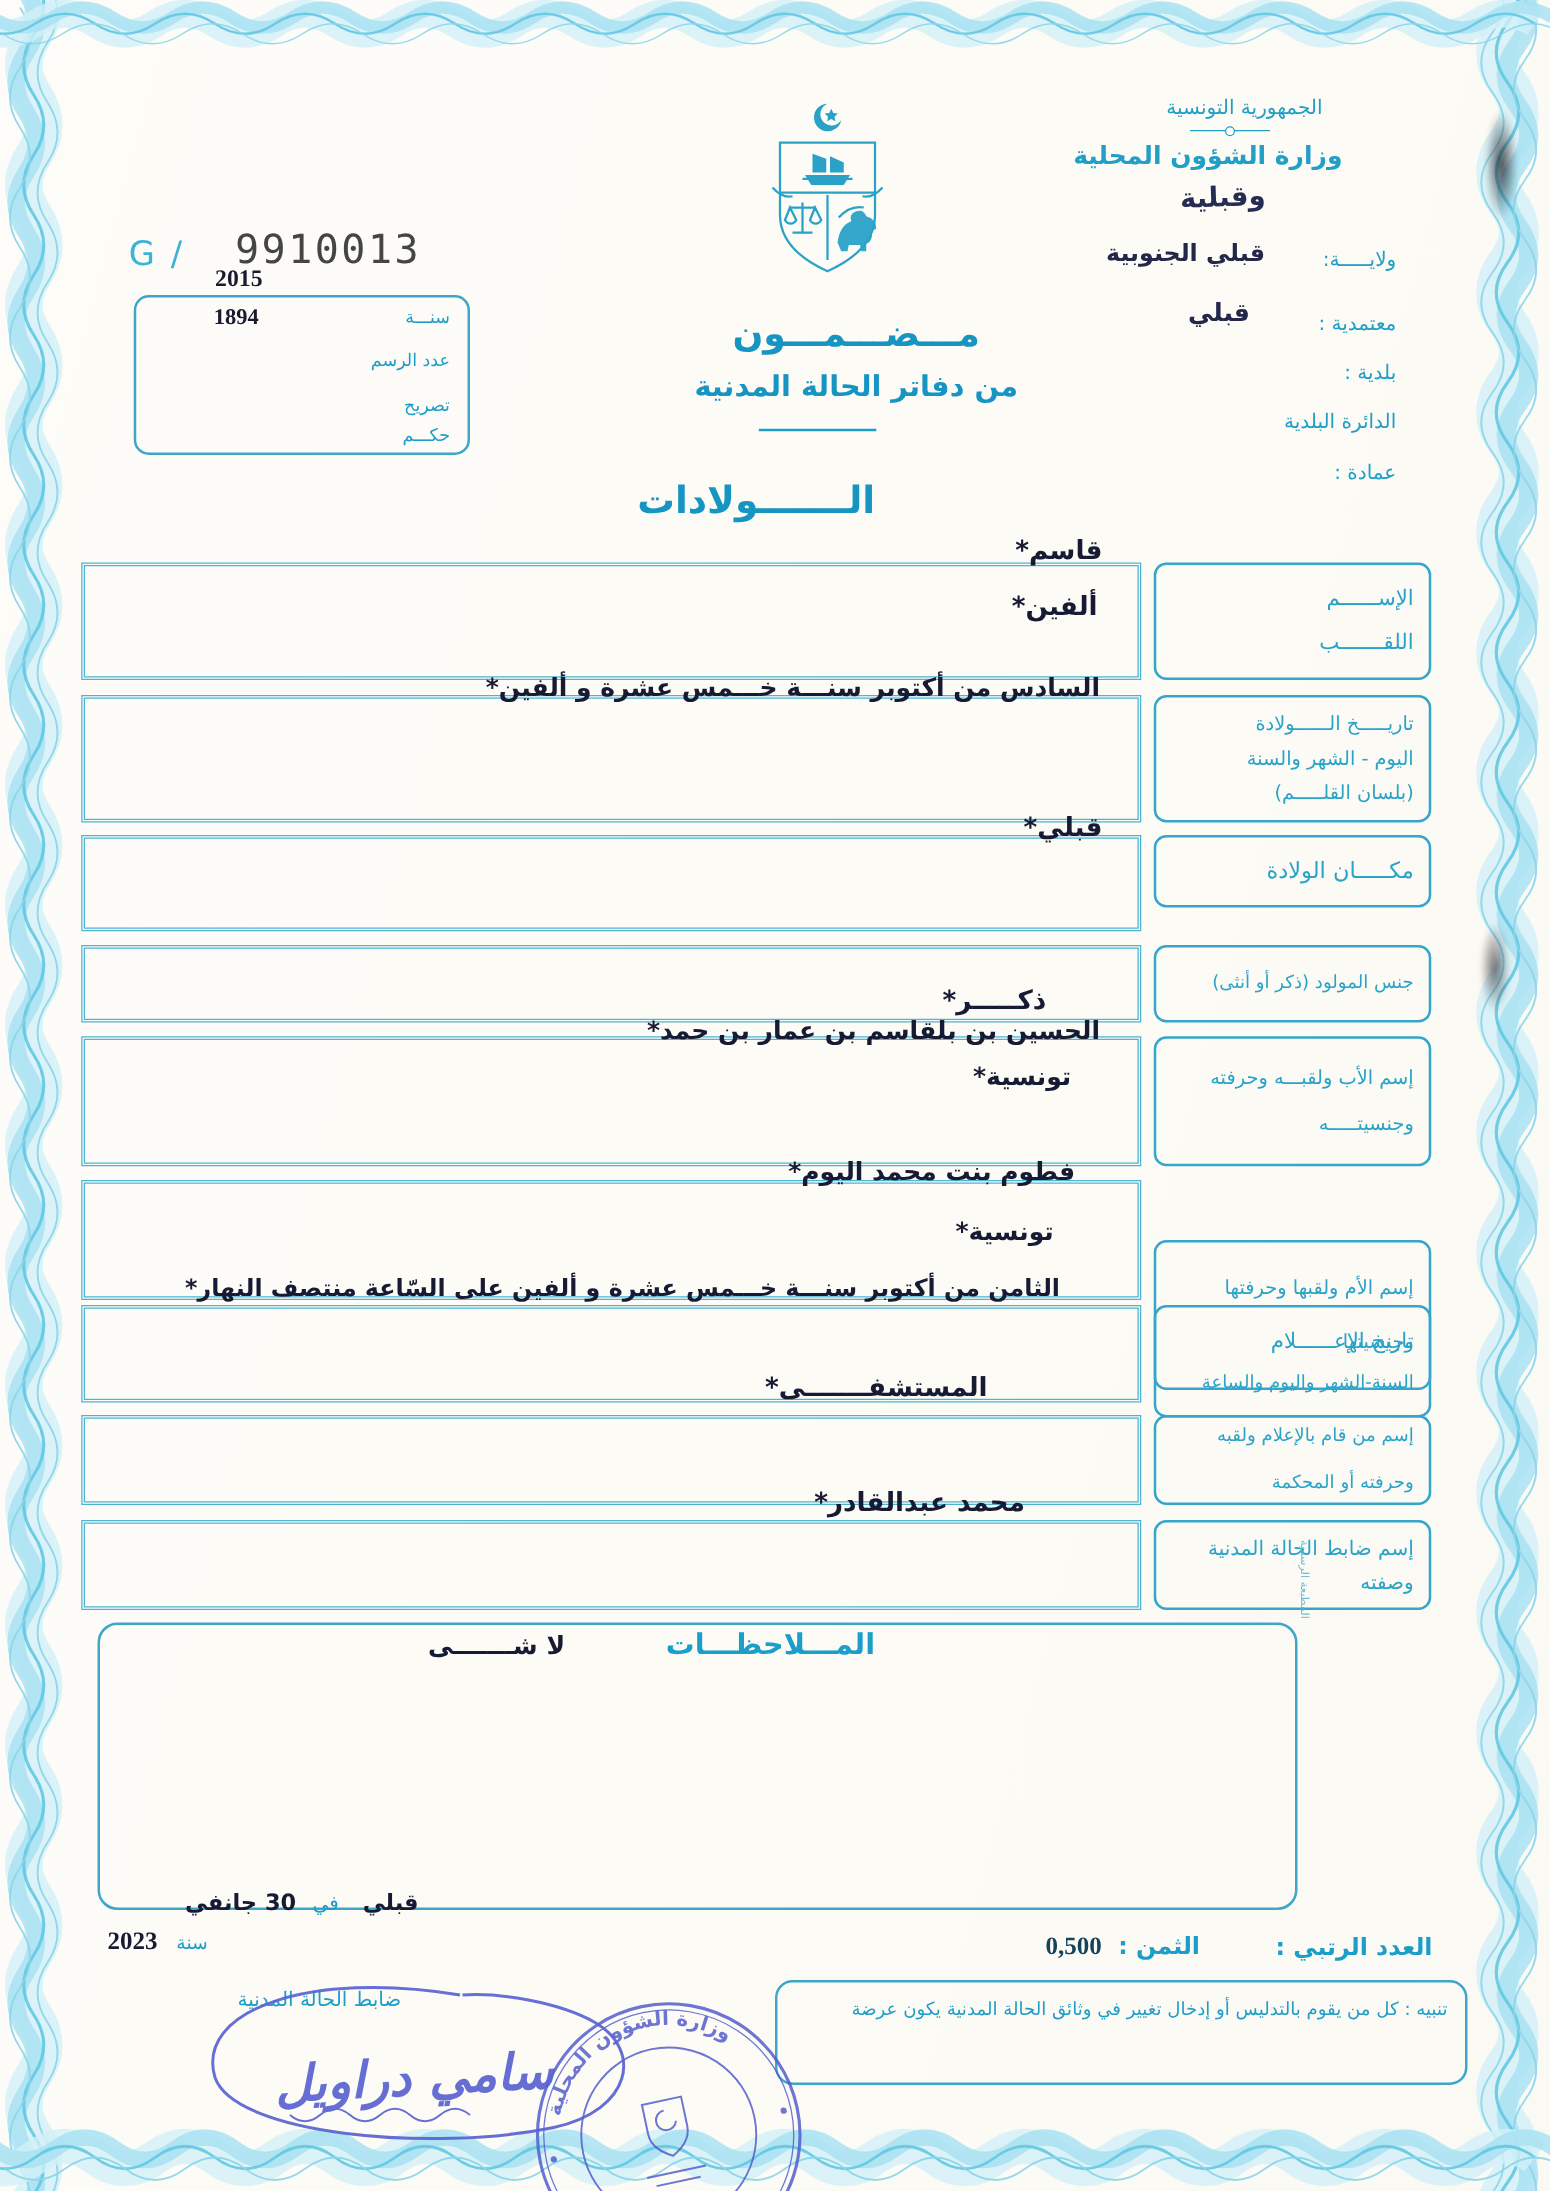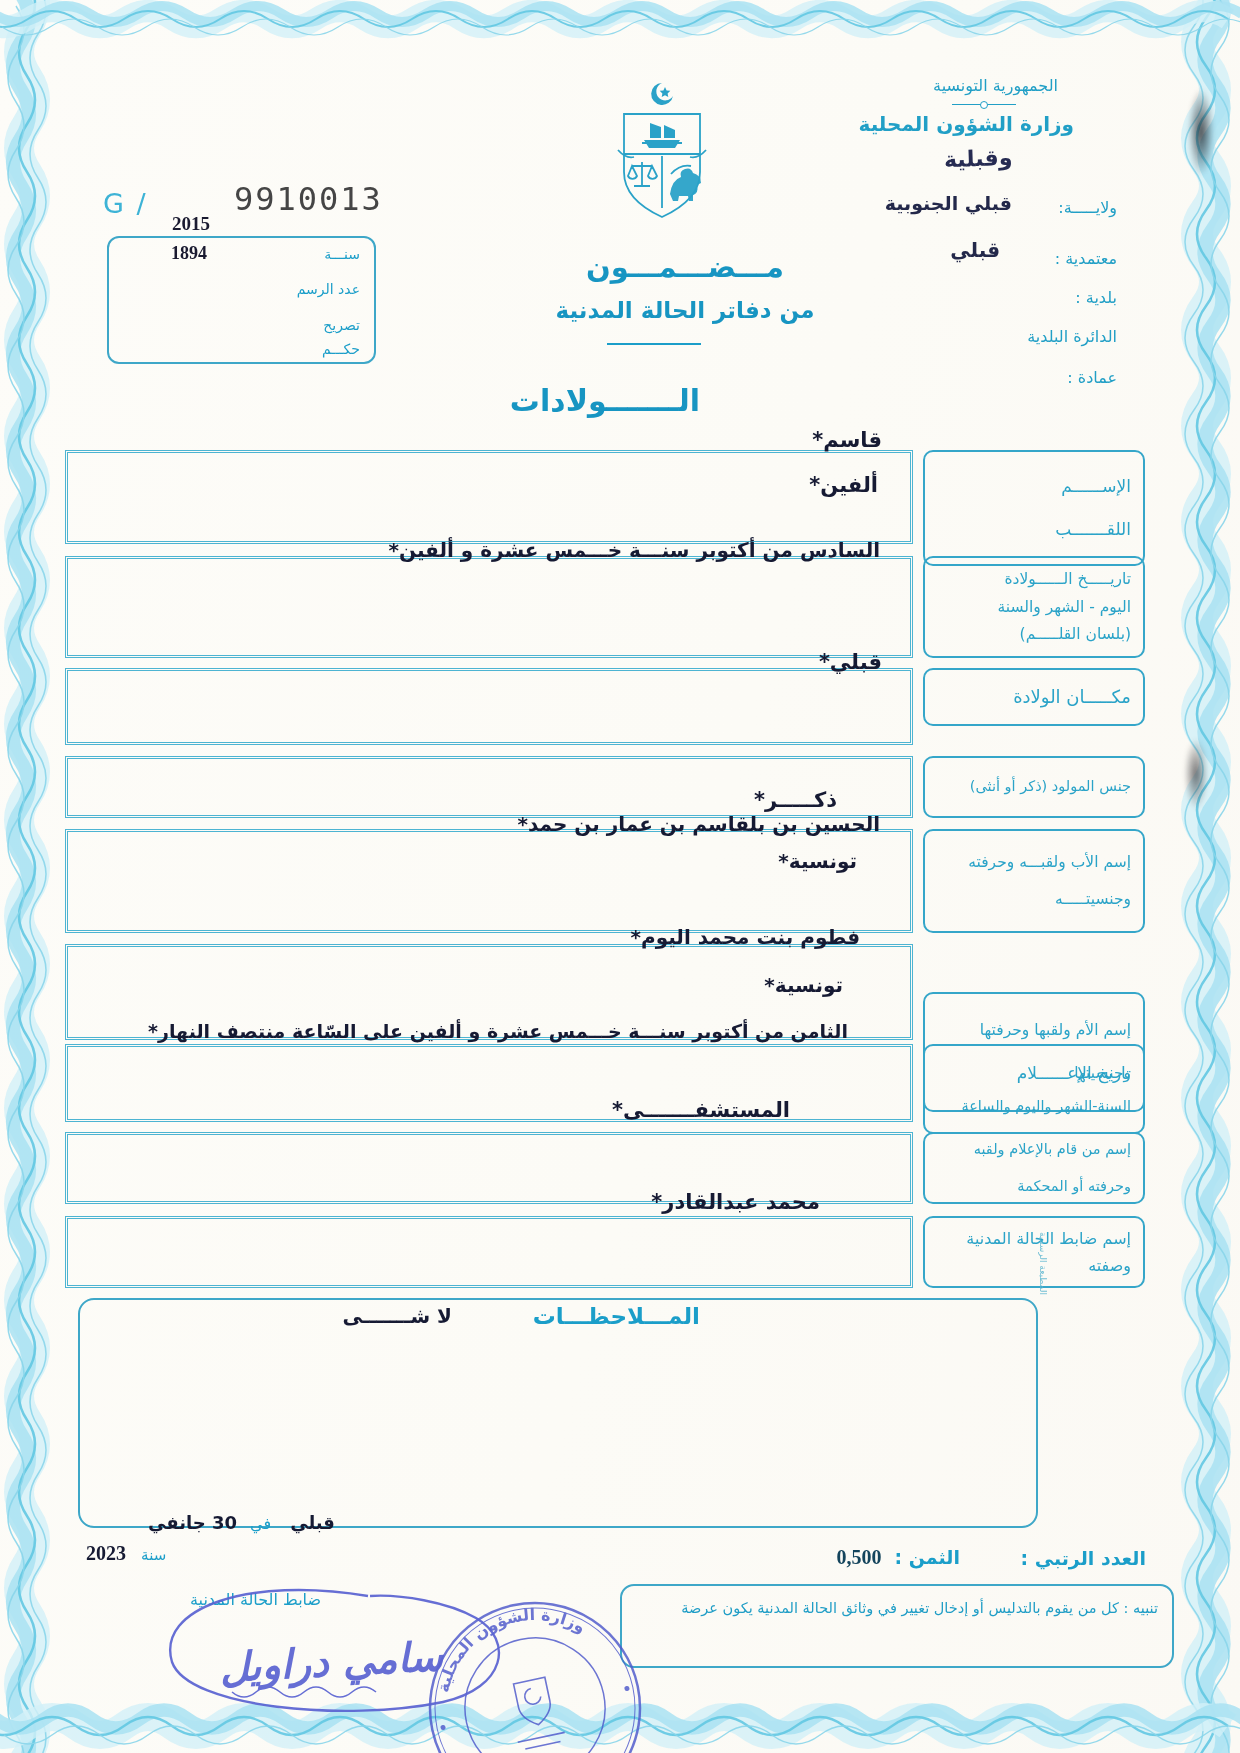--- a/index.html
+++ b/index.html
@@ -27,21 +27,21 @@
     position:absolute;left:620px;top:1584px;width:554px;height:84px;border:2px solid #3ea7c8;border-radius:14px;
     direction:rtl;color:#1f9dc6;font-size:14.5px;line-height:1.95;padding:8px 14px;box-sizing:border-box;
   }
   .warnbox .l1{text-align:right;}
   .warnbox .l2{text-align:center;}
   .regbox{position:absolute;left:107px;top:236px;width:265px;height:124px;border:2px solid #3ea7c8;border-radius:12px;}
   .regbox span{position:absolute;direction:rtl;white-space:nowrap;}
   .hdr-divider{position:absolute;width:64px;height:1px;background:#219fc6;}
   .hdr-divider i{position:absolute;left:28px;top:-3px;width:6px;height:6px;border:1px solid #219fc6;border-radius:50%;background:#fff;}
   .serif{font-family:"Liberation Serif","DejaVu Serif",serif;}
-  .mono{font-family:"DejaVu Sans Mono",monospace;margin-left:46px;}
+  .mono{font-family:"DejaVu Sans Mono",monospace;}
   .smudge{position:absolute;border-radius:50%;filter:blur(2px);}
   .side-caption{
     position:absolute;left:1038px;top:1232px;writing-mode:vertical-rl;
     font-size:9px;color:#5ab5cf;opacity:.85;letter-spacing:1px;direction:rtl;
   }
   .underline-seg{position:absolute;height:2px;background:#1b9ec9;}
 </style>
 </head>
 <body>
 
@@ -141,21 +141,21 @@
   <div class="hlabel" style="right:123px;top:288px;">بلدية :</div>
   <div class="hlabel" style="right:123px;top:327px;">الدائرة البلدية</div>
   <div class="hlabel" style="right:123px;top:368px;">عمادة :</div>
 
   <div class="title-line" style="left:520px;width:330px;top:250px;font-size:29px;">مـــضـــمـــون</div>
   <div class="title-line" style="left:520px;width:330px;top:297px;font-size:23px;">من دفاتر الحالة المدنية</div>
   <div class="underline-seg" style="left:607px;top:343px;width:94px;"></div>
   <div class="title-line" style="left:440px;width:330px;top:383px;font-size:30px;letter-spacing:1px;">الـــــــولادات</div>
 
   <div class="vbox" style="top:450px;height:94px;"></div>
-  <div class="lbox" style="top:450px;height:116px;font-size:17px;">
+  <div class="lbox" style="top:450px;height:94px;font-size:17px;">
     <span>الإســــــم</span>
     <span>اللقـــــــب</span>
   </div>
 
   <div class="vbox" style="top:556px;height:102px;"></div>
   <div class="lbox" style="top:556px;height:102px;">
     <span>تاريـــــخ الــــــولادة</span>
     <span>اليوم - الشهر والسنة</span>
     <span>(بلسان القلـــــم)</span>
   </div>

